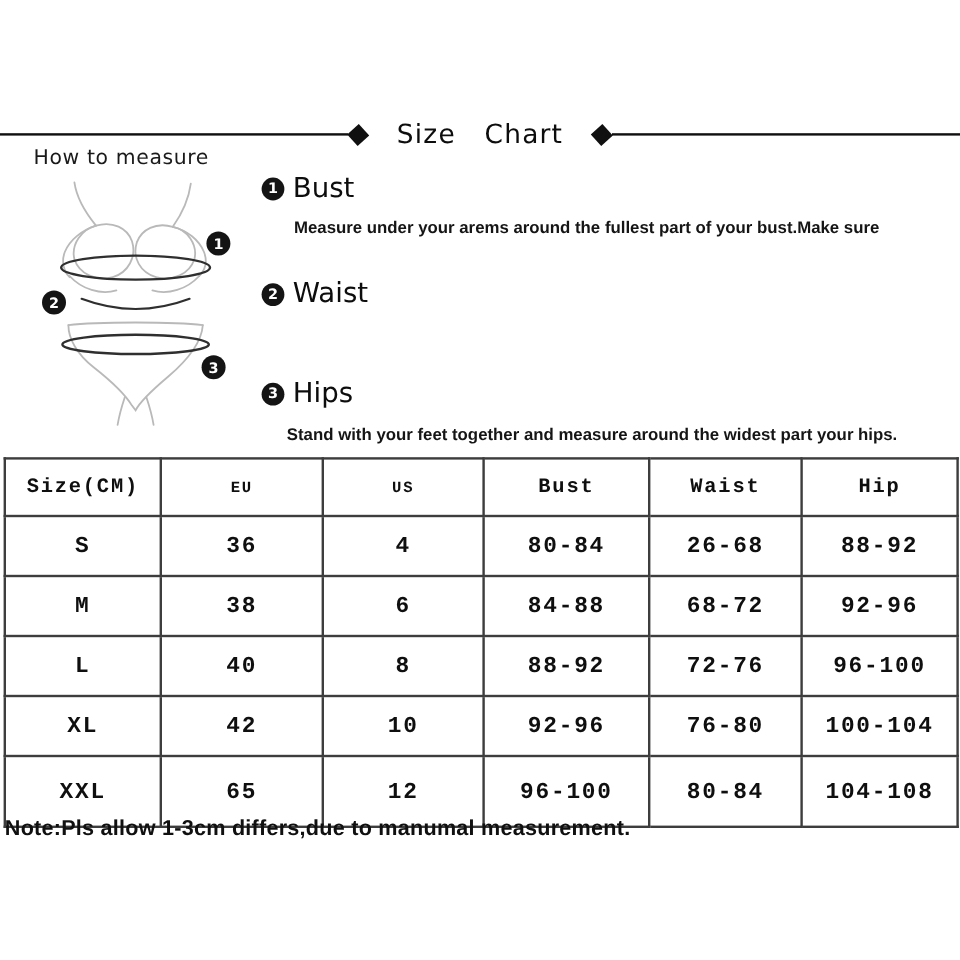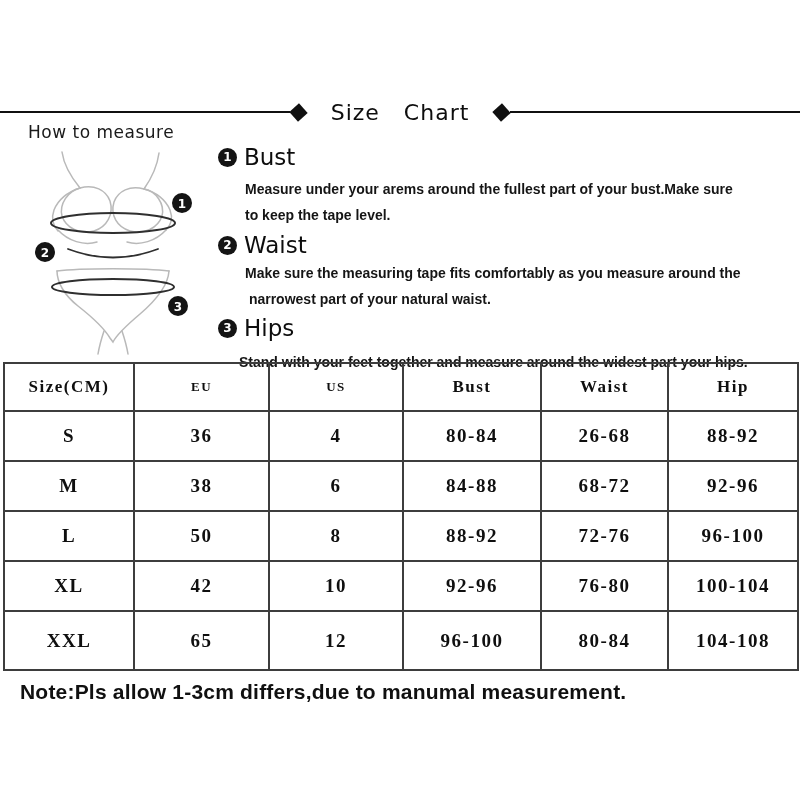--- a/index.html
+++ b/index.html
@@ -39,42 +39,42 @@
     width:19px;height:19px;border-radius:50%;background:#141414;color:#fff;
     font-size:12px;font-weight:bold;display:flex;align-items:center;
     justify-content:center;flex:0 0 auto;font-family:"DejaVu Sans",sans-serif;
   }
   .sec-name{font-size:23px;color:#0d0d0d;margin-left:7px;}
   .sec-text{
     margin-left:27px;margin-top:6px;
     font-family:"Liberation Sans",sans-serif;font-weight:bold;
     font-size:14px;color:#151515;
   }
-  .sec-text div{line-height:26px;white-space:pre;}
+  .sec-text div{line-height:26px;white-space:pre;text-align:center;}
   .sec-hips .sec-text{margin-left:21px;margin-top:8px;}
   
   .size-table{
-    position:absolute;left:3px;top:362px;width:794px;
+    position:absolute;left:3px;top:381px;width:794px;
     border-collapse:collapse;table-layout:fixed;
-    font-family:Liberation Serif, serif;font-weight:bold;color:#0f0f0f;
+    font-family:Liberation Mono, monospace;font-weight:bold;color:#0f0f0f;
   }
   .size-table td,.size-table th{
     border:2px solid #3d3d3d;text-align:center;vertical-align:middle;
     font-size:19px;letter-spacing:1.5px;padding:0;
   }
   .size-table tr{height:50px;}
   .size-table tr.hrow{height:48px;}
   .size-table tr:last-child{height:59px;}
   .size-table th{font-size:17px;font-weight:bold;}
   .size-table th.small{font-size:13px;}
   
   .note{
-    position:absolute;left:20px;top:680px;
+    position:absolute;left:4px;top:680px;
     font-family:"Liberation Sans",sans-serif;font-weight:bold;
-    font-size:21px;color:#101010;letter-spacing:.2px;
+    font-size:18px;color:#101010;letter-spacing:.2px;
   }
 </style>
 </head>
 <body>
 
 <div class="title-row">
   <div class="title-line"></div>
   <div class="diamond left"></div>
   <div class="page-title">Size Chart</div>
   <div class="diamond right"></div>
@@ -117,32 +117,27 @@
   </g>
 </svg>
 
 <div class="section sec-bust">
   <div class="sec-head">
     <div class="badge">1</div>
     <div class="sec-name">Bust</div>
   </div>
   <div class="sec-text">
     <div>Measure under your arems around the fullest part of your bust.Make sure</div>
-    <div>to keep the tape level.</div>
   </div>
 </div>
 
 <div class="section sec-waist">
   <div class="sec-head">
     <div class="badge">2</div>
     <div class="sec-name">Waist</div>
-  </div>
-  <div class="sec-text" style="margin-top:2px;">
-    <div>Make sure the measuring tape fits comfortably as you measure around the</div>
-    <div> narrowest part of your natural waist.</div>
   </div>
 </div>
 
 <div class="section sec-hips">
   <div class="sec-head">
     <div class="badge">3</div>
     <div class="sec-name">Hips</div>
   </div>
   <div class="sec-text">
     <div>Stand with your feet together and measure around the widest part your hips.</div>
@@ -178,21 +173,21 @@
   <tr>
     <td>M</td>
     <td>38</td>
     <td>6</td>
     <td>84-88</td>
     <td>68-72</td>
     <td>92-96</td>
   </tr>
   <tr>
     <td>L</td>
-    <td>50</td>
+    <td>40</td>
     <td>8</td>
     <td>88-92</td>
     <td>72-76</td>
     <td>96-100</td>
   </tr>
   <tr>
     <td>XL</td>
     <td>42</td>
     <td>10</td>
     <td>92-96</td>

